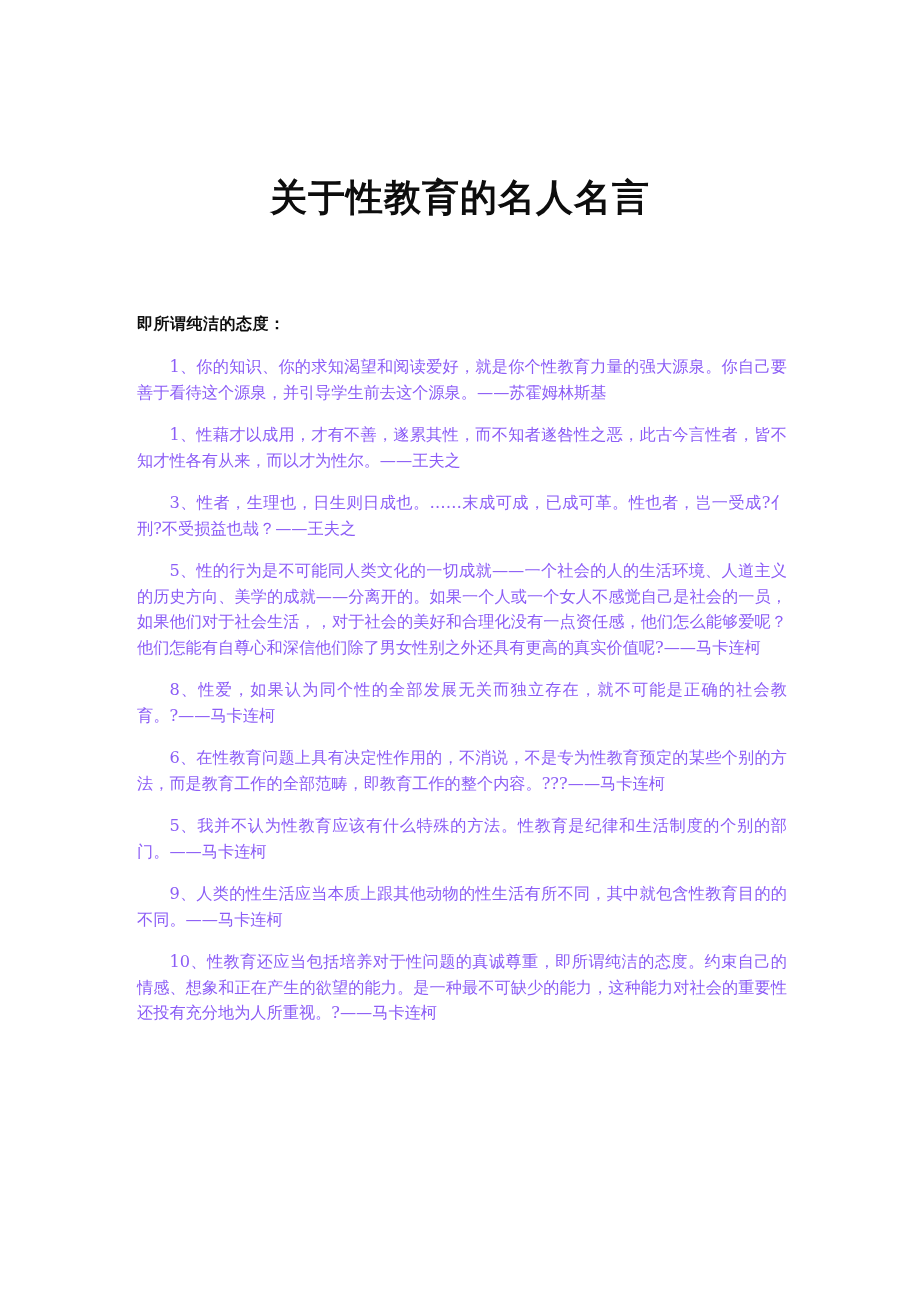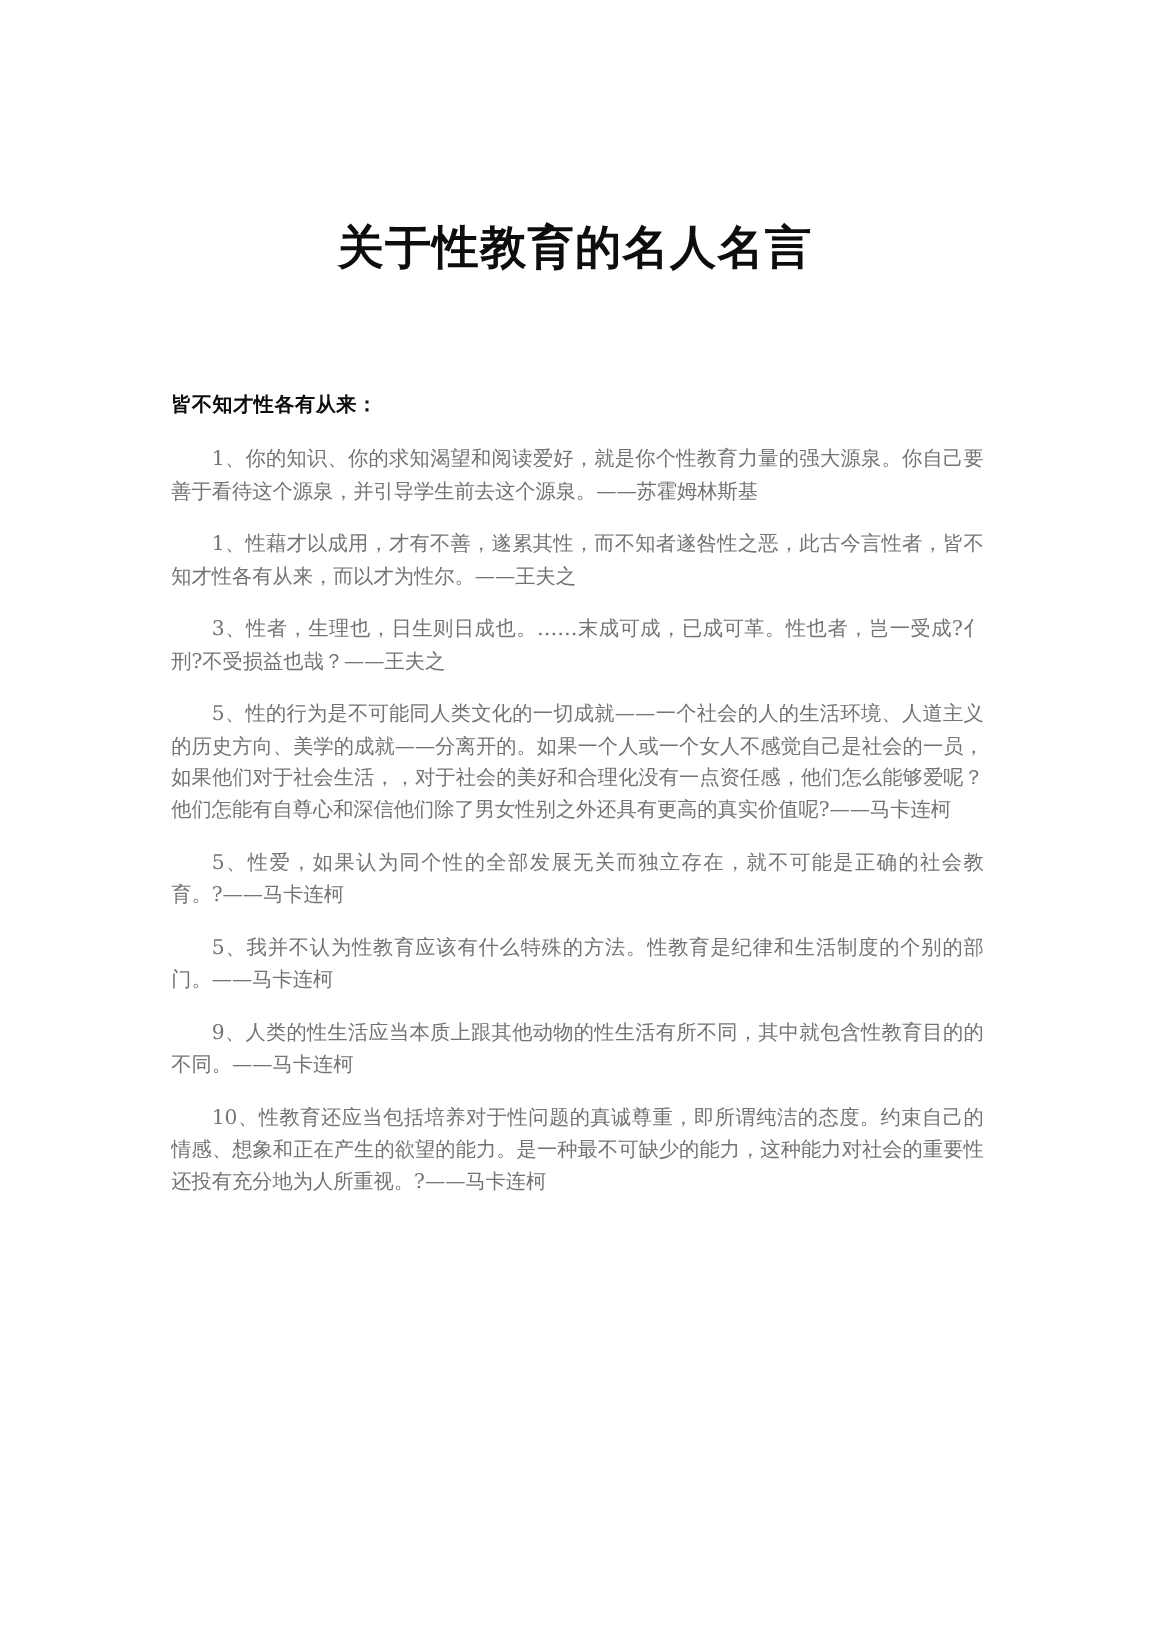--- a/index.html
+++ b/index.html
@@ -57,43 +57,44 @@
     padding: 0;
   }
   .quote-item {
     font-family: "DejaVu Serif", "Liberation Serif", serif;
     font-size: 16.2px;
     line-height: 25.5px;
     text-align: justify;
     text-justify: inter-ideograph;
     text-indent: 2em;
     margin: 0 0 17px 0;
-    color: #737373;
+    color: #8b5cf6;
     word-break: break-all;
   }
   .quote-item:last-child {
     margin-bottom: 0;
   }
 </style>
 </head>
 <body>
 
 <div class="page">
 
   <h1 class="doc-title">关于性教育的名人名言</h1>
 
   <div class="body-block">
 
-    <div class="section-heading">皆不知才性各有从来：</div>
+    <div class="section-heading">即所谓纯洁的态度：</div>
 
     <div class="quote-list">
       <p class="quote-item">1、你的知识、你的求知渴望和阅读爱好，就是你个性教育力量的强大源泉。你自己要善于看待这个源泉，并引导学生前去这个源泉。——苏霍姆林斯基</p>
       <p class="quote-item">1、性藉才以成用，才有不善，遂累其性，而不知者遂咎性之恶，此古今言性者，皆不知才性各有从来，而以才为性尔。——王夫之</p>
       <p class="quote-item">3、性者，生理也，日生则日成也。……末成可成，已成可革。性也者，岂一受成?亻 刑?不受损益也哉？——王夫之</p>
       <p class="quote-item">5、性的行为是不可能同人类文化的一切成就——一个社会的人的生活环境、人道主义的历史方向、美学的成就——分离开的。如果一个人或一个女人不感觉自己是社会的一员，如果他们对于社会生活，，对于社会的美好和合理化没有一点资任感，他们怎么能够爱呢？他们怎能有自尊心和深信他们除了男女性别之外还具有更高的真实价值呢?——马卡连柯</p>
-      <p class="quote-item">5、性爱，如果认为同个性的全部发展无关而独立存在，就不可能是正确的社会教育。?——马卡连柯</p>
+      <p class="quote-item">8、性爱，如果认为同个性的全部发展无关而独立存在，就不可能是正确的社会教育。?——马卡连柯</p>
+      <p class="quote-item">6、在性教育问题上具有决定性作用的，不消说，不是专为性教育预定的某些个别的方法，而是教育工作的全部范畴，即教育工作的整个内容。???——马卡连柯</p>
       <p class="quote-item">5、我并不认为性教育应该有什么特殊的方法。性教育是纪律和生活制度的个别的部门。——马卡连柯</p>
       <p class="quote-item">9、人类的性生活应当本质上跟其他动物的性生活有所不同，其中就包含性教育目的的不同。——马卡连柯</p>
       <p class="quote-item">10、性教育还应当包括培养对于性问题的真诚尊重，即所谓纯洁的态度。约束自己的情感、想象和正在产生的欲望的能力。是一种最不可缺少的能力，这种能力对社会的重要性还投有充分地为人所重视。?——马卡连柯</p>
     </div>
 
   </div>
 </div>
 
 </body></html>

